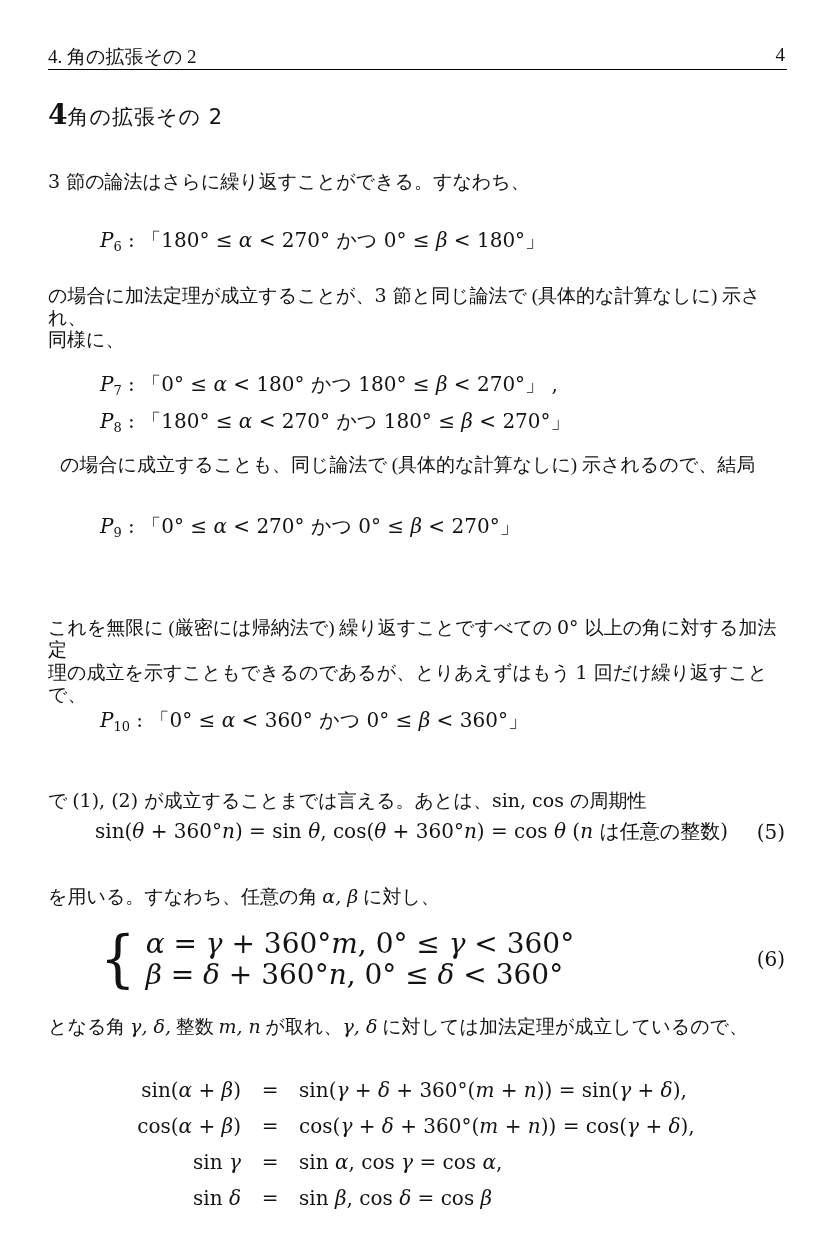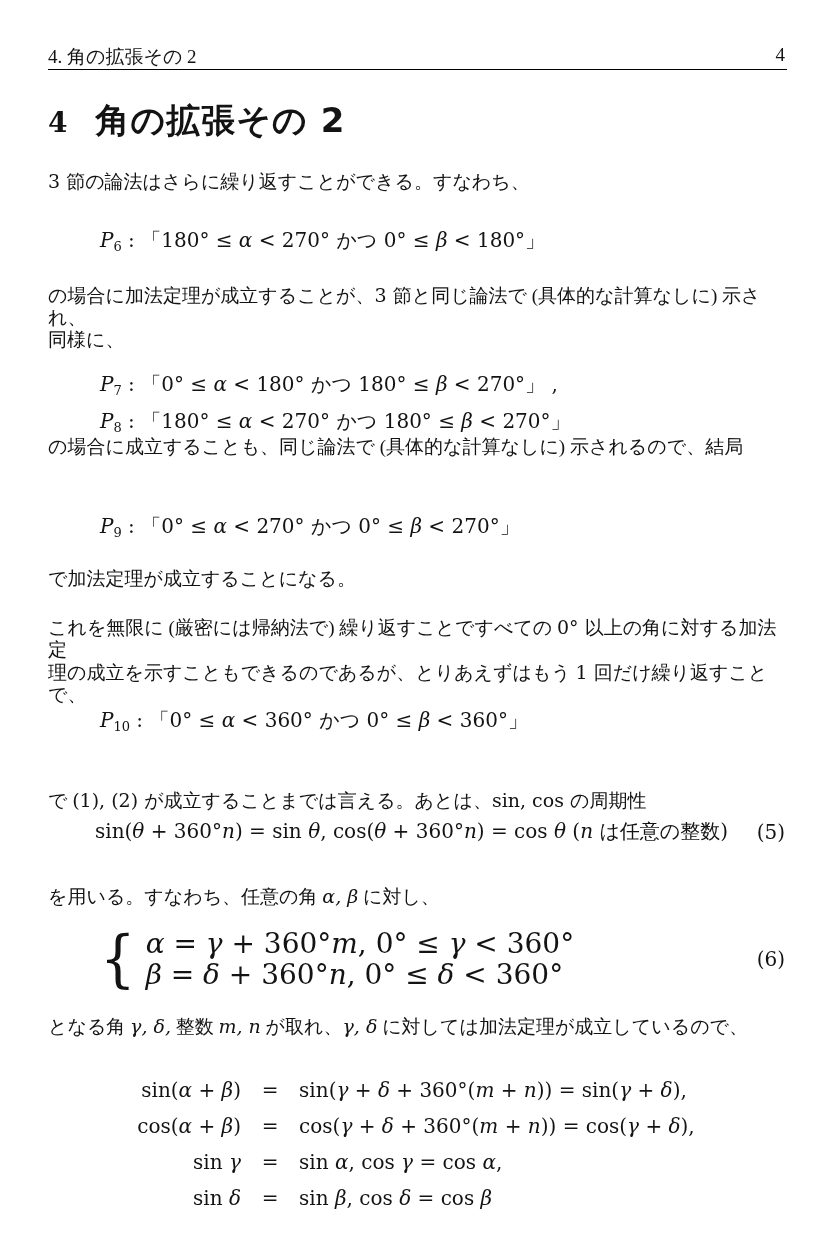--- a/index.html
+++ b/index.html
@@ -20,21 +20,21 @@
   .rule { position:absolute; top:69px; left:48px; width:739px; height:1px; background:#000; }
 
   
   .heading { display:flex; align-items:baseline; }
   .heading .num {
     font-family:"DejaVu Serif", serif;
     font-weight:bold; font-size:28px;
   }
   .heading .title {
     font-family:"DejaVu Sans","Liberation Sans",sans-serif;
-    font-weight:bold; font-size:34px; margin-left:28px;
+    font-weight:normal; font-size:21px; 
     letter-spacing:1px;
   }
 
   
   .body-text { font-size:19px; line-height:22px; }
 
   
   .disp { font-size:20px; line-height:30px; padding-left:52px; font-family:"DejaVu Serif", serif; }
   .eqrow { display:flex; justify-content:space-between; align-items:center; font-family:"DejaVu Serif", serif;text-align:center; }
   .eqrow .formula { font-size:20px; padding-left:47px; }
@@ -86,25 +86,24 @@
   <div class="abs body-text" style="top:284px;">
     <div><span class="seg-jp">の場合に加法定理が成立することが、</span><span class="seg-rm">3 </span><span class="seg-jp">節と同じ論法で (具体的な計算なしに) 示され、</span></div>
     <div><span class="seg-jp">同様に、</span></div>
   </div>
 
   <div class="abs disp" style="top:369px;">
     <div><span class="seg-it">P</span><span class="seg-sub">7</span><span class="seg-rm"> :  </span><span class="seg-jp">「</span><span class="seg-rm">0° ≤ </span><span class="seg-it">α</span><span class="seg-rm"> &lt; 180° </span><span class="seg-jp">かつ</span><span class="seg-rm"> 180° ≤ </span><span class="seg-it">β</span><span class="seg-rm"> &lt; 270°</span><span class="seg-jp">」</span><span class="seg-rm"> ,</span></div>
     <div><span class="seg-it">P</span><span class="seg-sub">8</span><span class="seg-rm"> :  </span><span class="seg-jp">「</span><span class="seg-rm">180° ≤ </span><span class="seg-it">α</span><span class="seg-rm"> &lt; 270° </span><span class="seg-jp">かつ</span><span class="seg-rm"> 180° ≤ </span><span class="seg-it">β</span><span class="seg-rm"> &lt; 270°</span><span class="seg-jp">」</span></div>
   </div>
 
-  <div class="abs body-text" style="top:436px;"><span class="seg-jp">の場合に成立することも、同じ論法で (具体的な計算なしに) 示されるので、結局</span></div>
+  <div class="abs body-text" style="top:454px;margin-left:12px;"><span class="seg-jp">の場合に成立することも、同じ論法で (具体的な計算なしに) 示されるので、結局</span></div>
 
   <div class="abs disp" style="top:511px;"><span class="seg-it">P</span><span class="seg-sub">9</span><span class="seg-rm"> :  </span><span class="seg-jp">「</span><span class="seg-rm">0° ≤ </span><span class="seg-it">α</span><span class="seg-rm"> &lt; 270° </span><span class="seg-jp">かつ</span><span class="seg-rm"> 0° ≤ </span><span class="seg-it">β</span><span class="seg-rm"> &lt; 270°</span><span class="seg-jp">」</span></div>
 
-  <div class="abs body-text" style="top:568px;"><span class="seg-jp">で加法定理が成立することになる。</span></div>
 
   <div class="abs body-text" style="top:616px;">
     <div><span class="seg-jp">これを無限に (厳密には帰納法で) 繰り返すことですべての </span><span class="seg-rm">0° </span><span class="seg-jp">以上の角に対する加法定</span></div>
     <div><span class="seg-jp">理の成立を示すこともできるのであるが、とりあえずはもう </span><span class="seg-rm">1 </span><span class="seg-jp">回だけ繰り返すことで、</span></div>
   </div>
 
   <div class="abs disp" style="top:705px;"><span class="seg-it">P</span><span class="seg-sub">10</span><span class="seg-rm"> :  </span><span class="seg-jp">「</span><span class="seg-rm">0° ≤ </span><span class="seg-it">α</span><span class="seg-rm"> &lt; 360° </span><span class="seg-jp">かつ</span><span class="seg-rm"> 0° ≤ </span><span class="seg-it">β</span><span class="seg-rm"> &lt; 360°</span><span class="seg-jp">」</span></div>
 
   <div class="abs body-text" style="top:761px;margin-top:28px;"><span class="seg-jp">で </span><span class="seg-rm">(1), (2) </span><span class="seg-jp">が成立することまでは言える。あとは、</span><span class="seg-rm">sin, cos </span><span class="seg-jp">の周期性</span></div>
 

